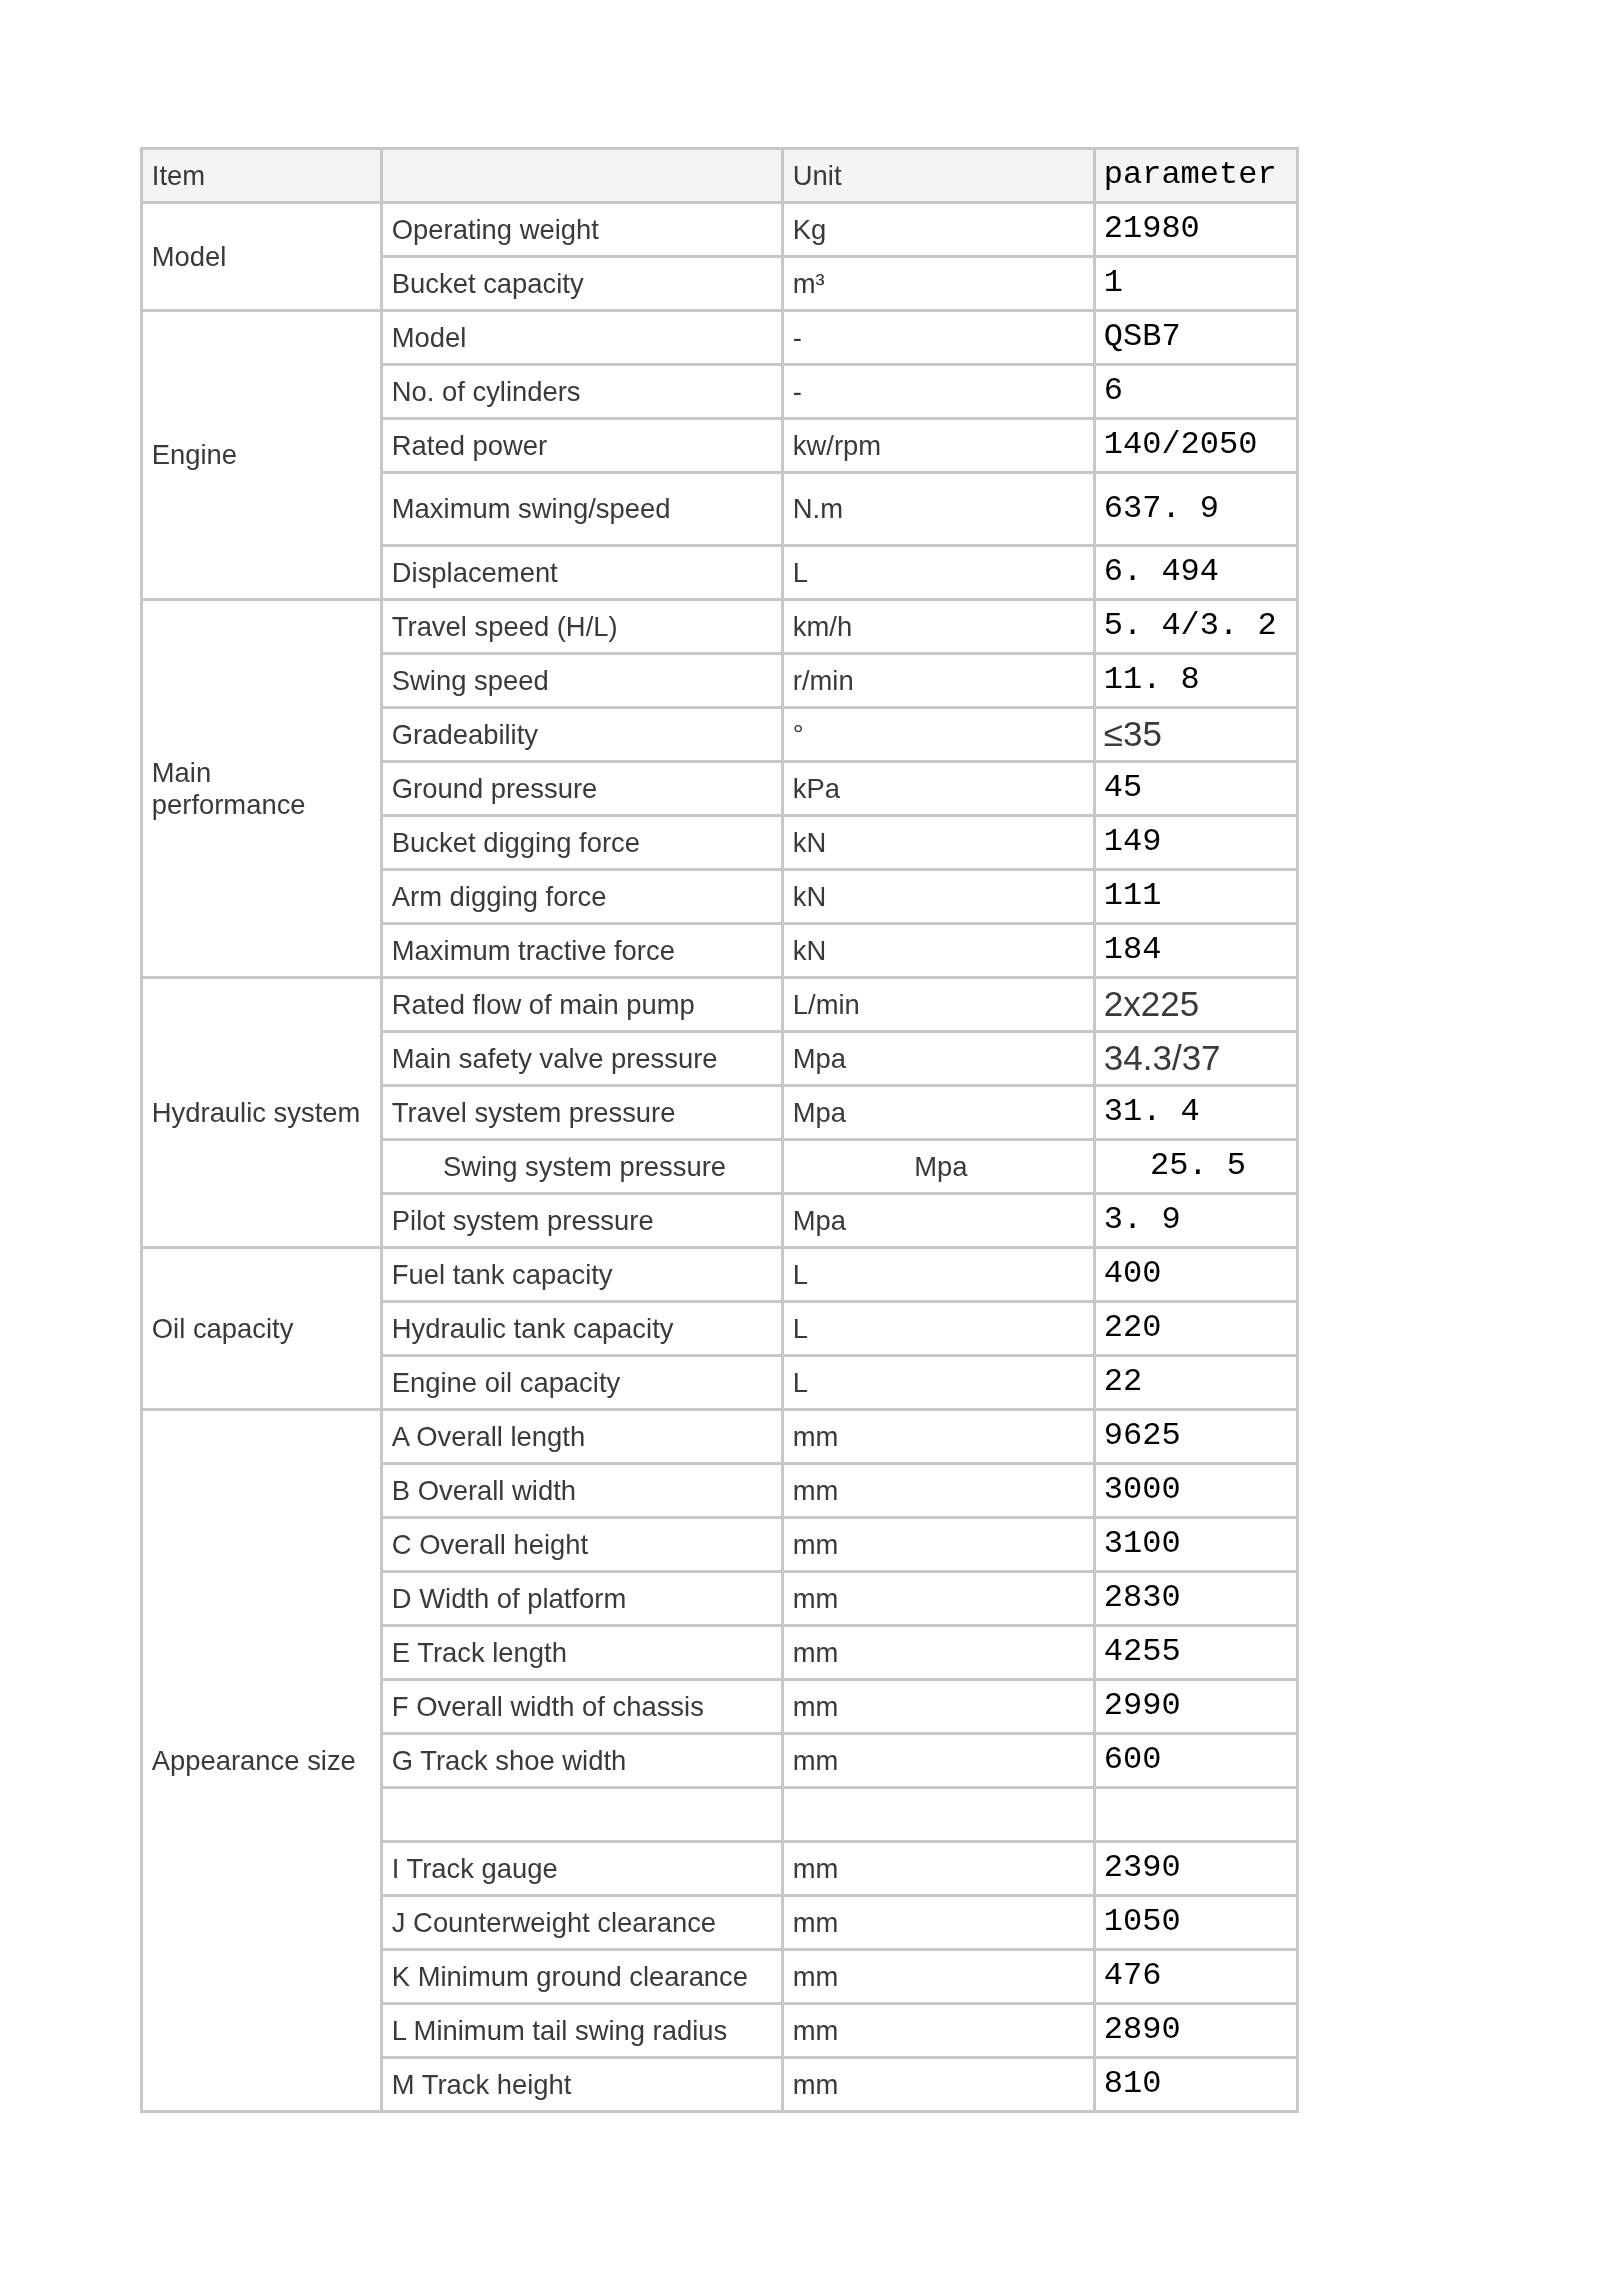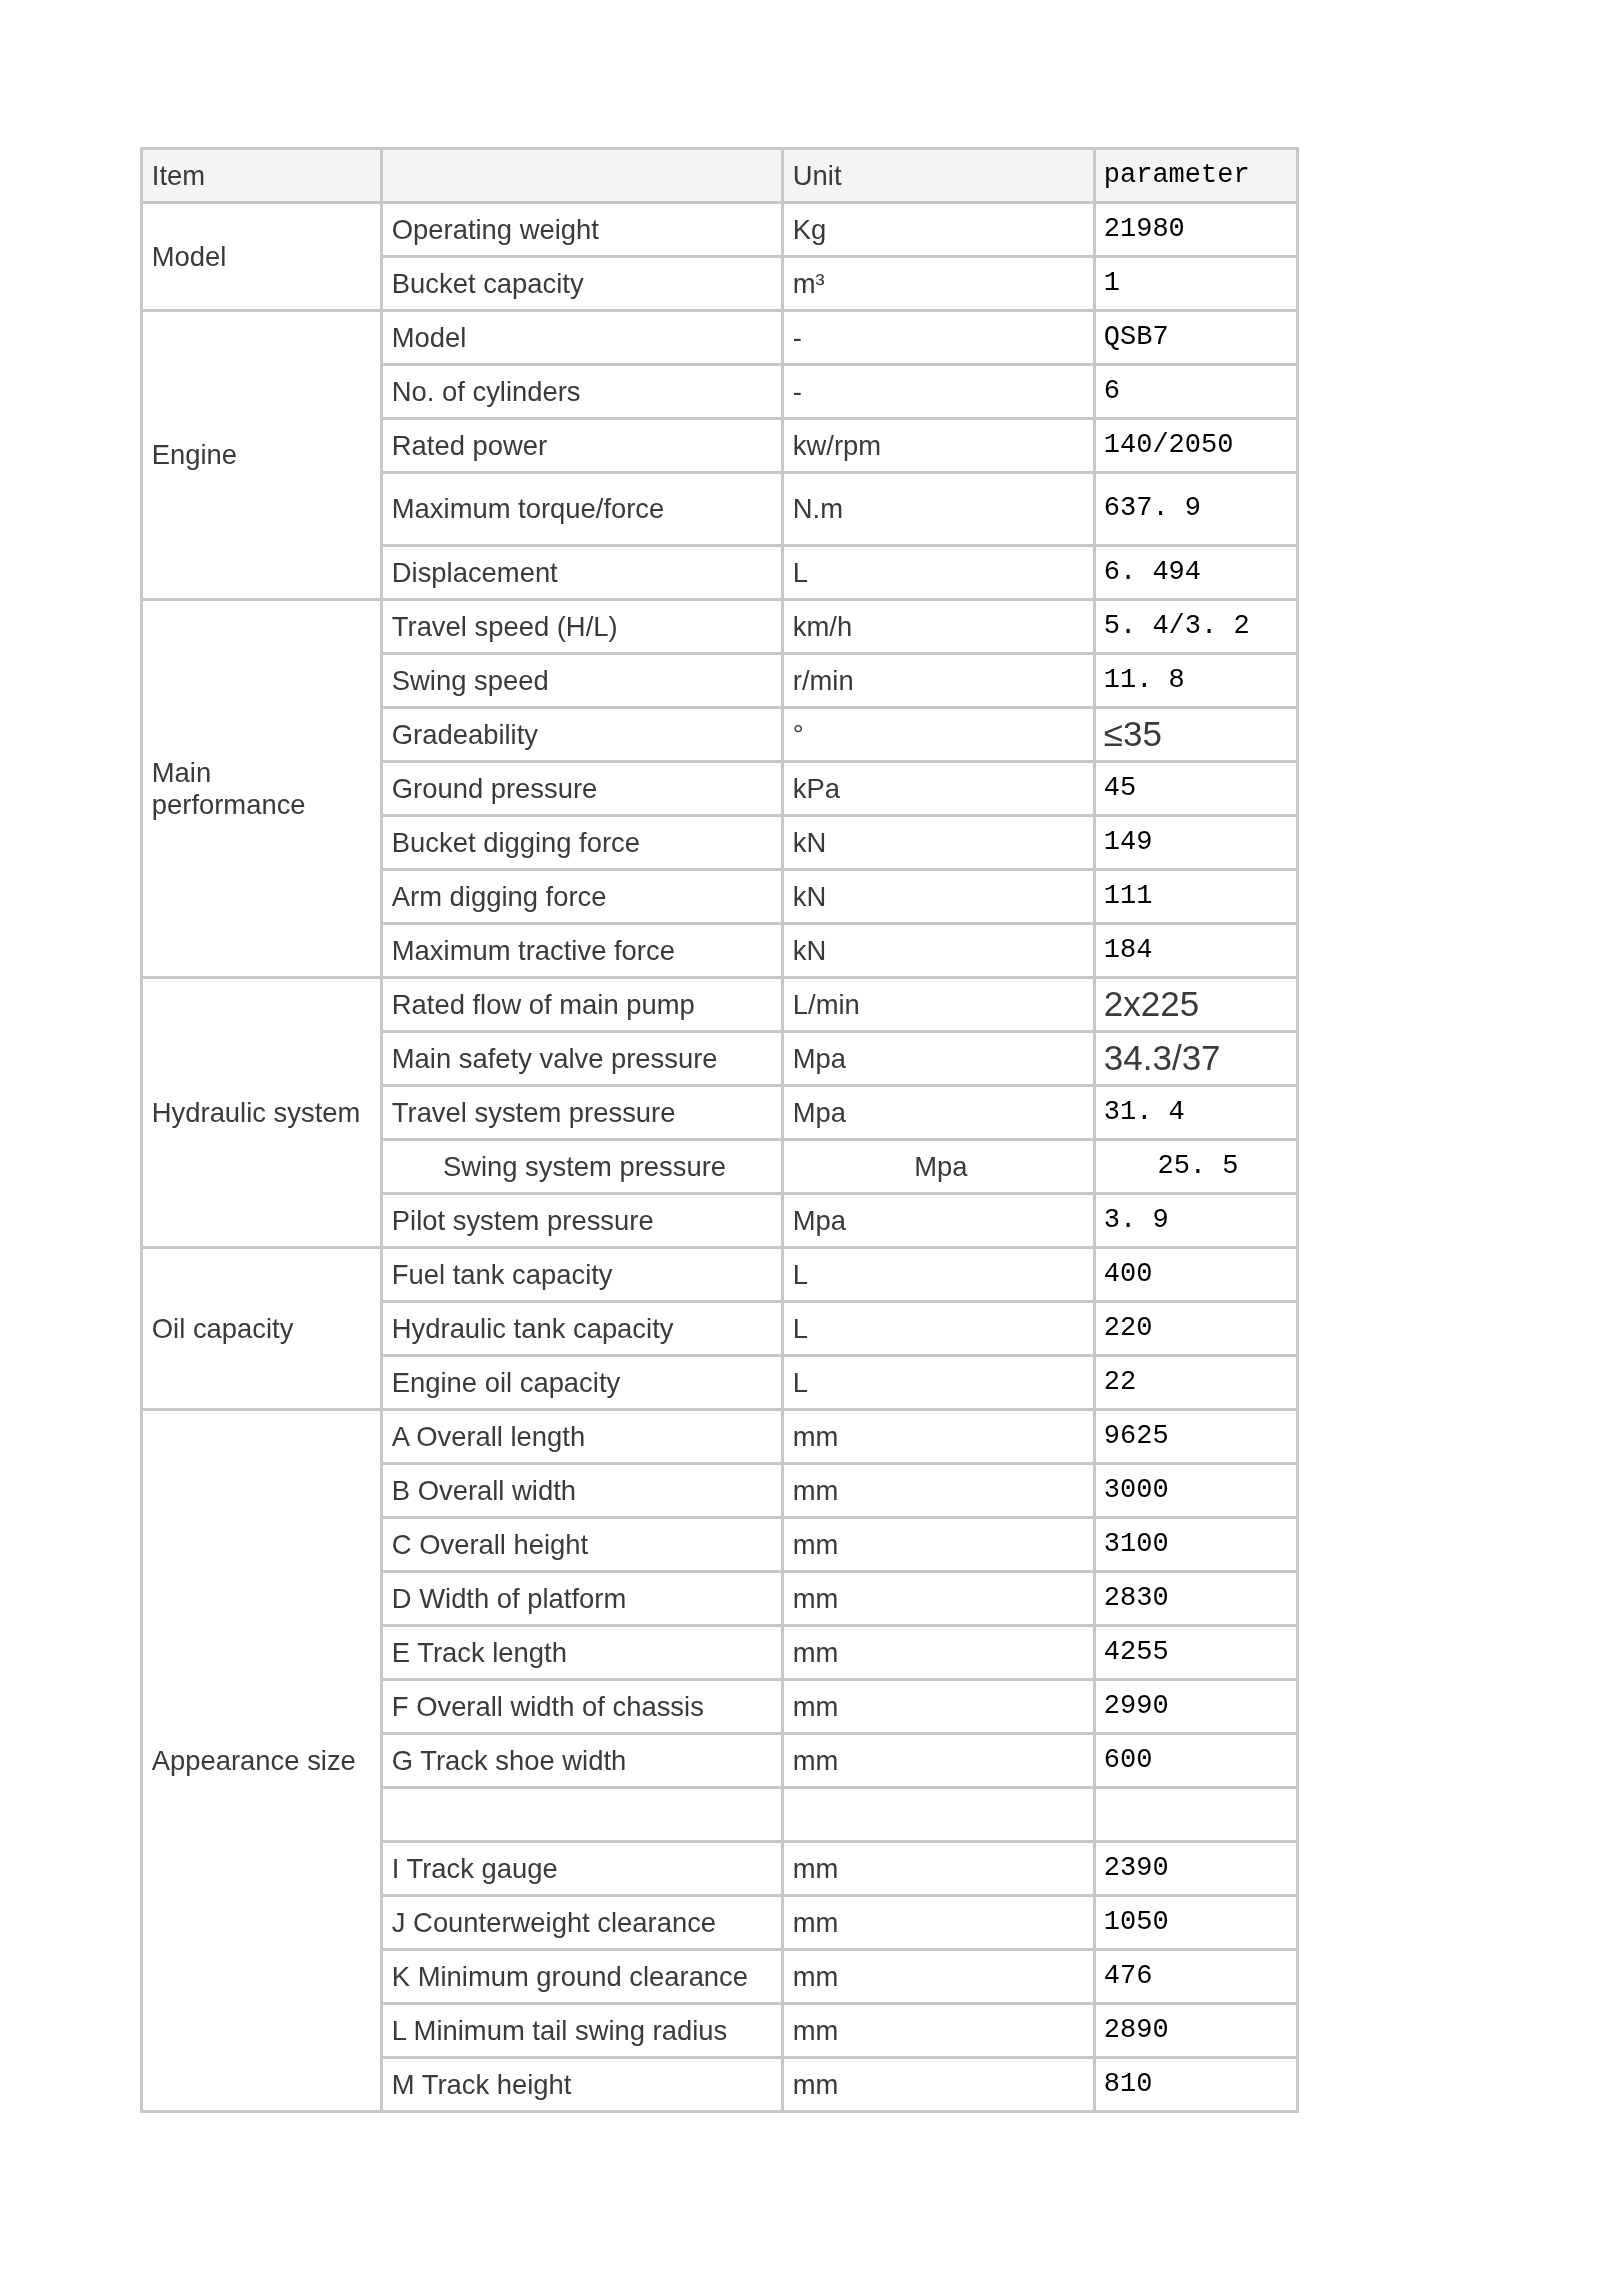--- a/index.html
+++ b/index.html
@@ -14,21 +14,21 @@
   td {
     border:3.9px solid #c8c8c8; background:#ffffff; color:#3a3a3a;
     font-size:27.4px; line-height:1.15; padding:2px 3.9px 2px 8.8px;
     vertical-align:middle; overflow:hidden;
   }
   thead td { background:#f4f4f5; }
   td.grp { white-space:pre-line; }
   td.param {
     position:relative;
     font-family:"Liberation Mono","DejaVu Sans Mono", monospace;
-    font-size:27px; color:#000000; padding-left:7.8px;
+    font-size:32px; color:#000000; padding-left:7.8px;
   }
   td.param.ps {
     font-family:"Liberation Sans", sans-serif;
     font-size:35px; color:#3a3a3a;
   }
   td.param.pm::after {
     content:""; position:absolute; top:-3.9px; left:-3.9px; right:-3.9px; bottom:-3.9px;
     border:3.9px solid #000000; pointer-events:none;
   }
   td.param.pm.pb-t-off::after { border-top-color:transparent; }
@@ -74,21 +74,21 @@
         <td>No. of cylinders</td>
         <td>-</td>
         <td class="param pm">6</td>
       </tr>
       <tr style="height: 54px;">
         <td>Rated power</td>
         <td>kw/rpm</td>
         <td class="param pm">140/2050</td>
       </tr>
       <tr style="height: 73px;">
-        <td>Maximum torque/force</td>
+        <td>Maximum swing/speed</td>
         <td>N.m</td>
         <td class="param pm">637. 9</td>
       </tr>
       <tr style="height: 54px;">
         <td>Displacement</td>
         <td>L</td>
         <td class="param pm">6. 494</td>
       </tr>
       <tr style="height: 54px;">
         <td class="grp" rowspan="7">Main

